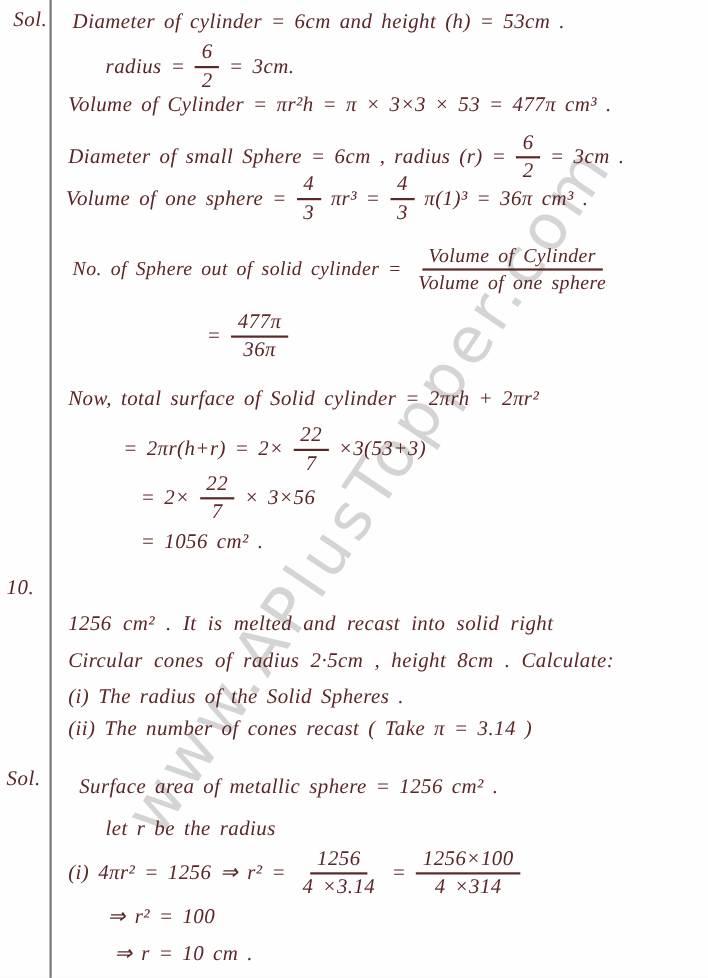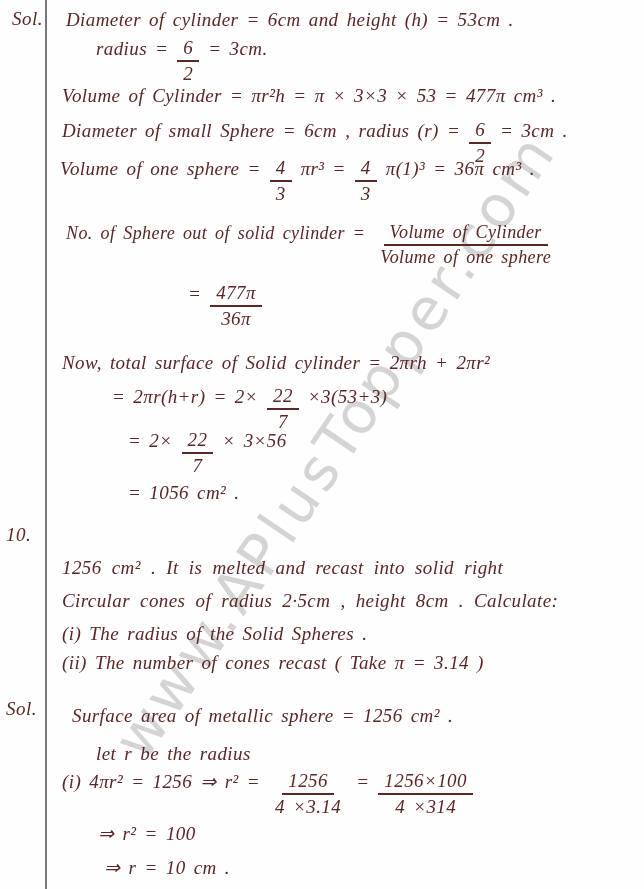--- a/index.html
+++ b/index.html
@@ -24,21 +24,21 @@
     font-size:58px; letter-spacing:5px; white-space:nowrap;
     color:var(--watermark, #b9b9b9); opacity:.6; z-index:1;
   }
   .label {
     position:absolute; font-size:19px; z-index:3; letter-spacing:.5px;font-family:Liberation Serif, serif;
   }
   .line {
     position:absolute; font-size:19px; letter-spacing:.4px; word-spacing:3px;
     white-space:nowrap; z-index:3; line-height:1.25;font-family:Liberation Serif, serif;
   }
-  .row { display:flex; gap:9px; }
+  .row { display:flex; align-items:center; gap:9px; }
   .row6 { font-size:18px; }
   .q-spaced { word-spacing:5px; }
   .frac { display:inline-flex; flex-direction:column; align-items:center; line-height:1.15; }
   .frac .num { padding:0 6px 1px; border-bottom:2px solid currentColor; }
   .frac .den { padding:1px 6px 0; }
 </style>
 </head>
 <body>
 
 <div class="page">

